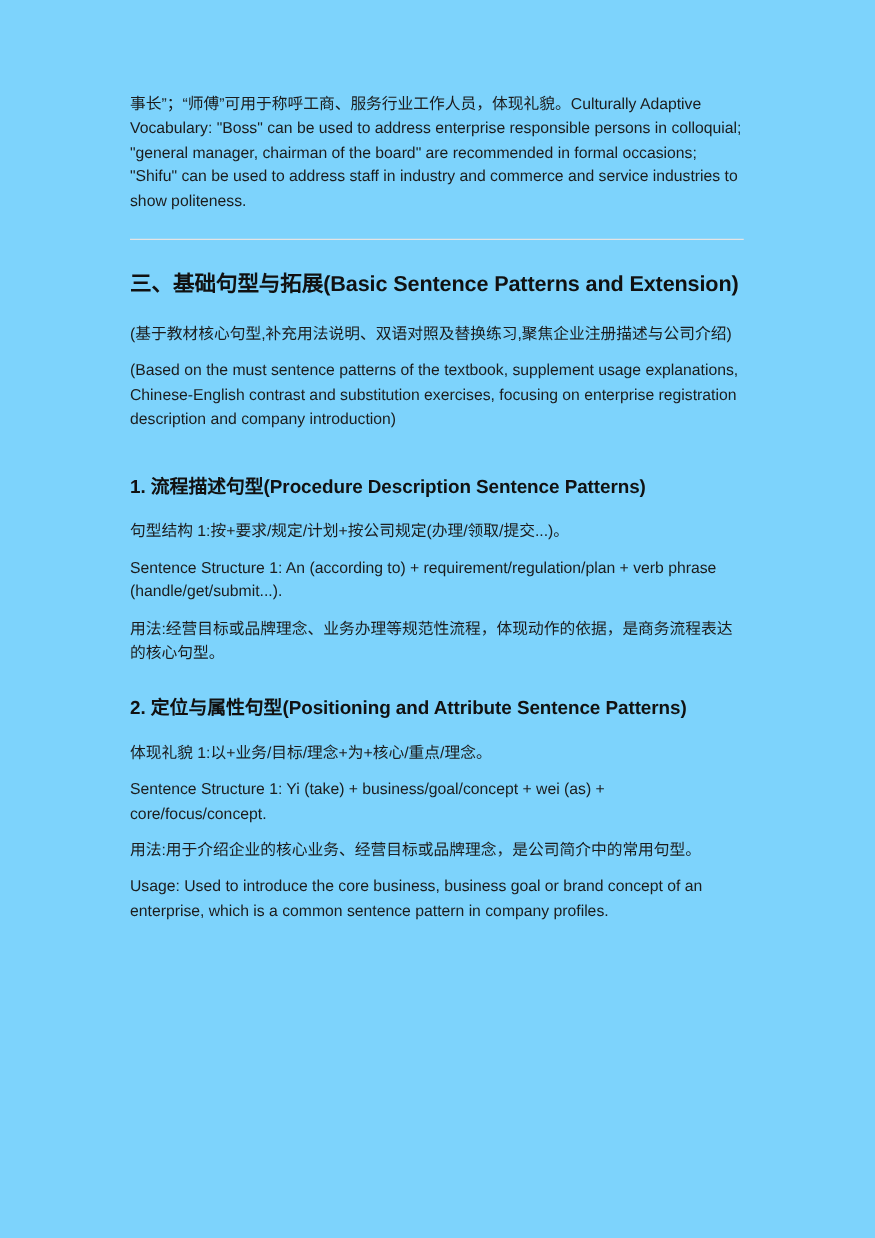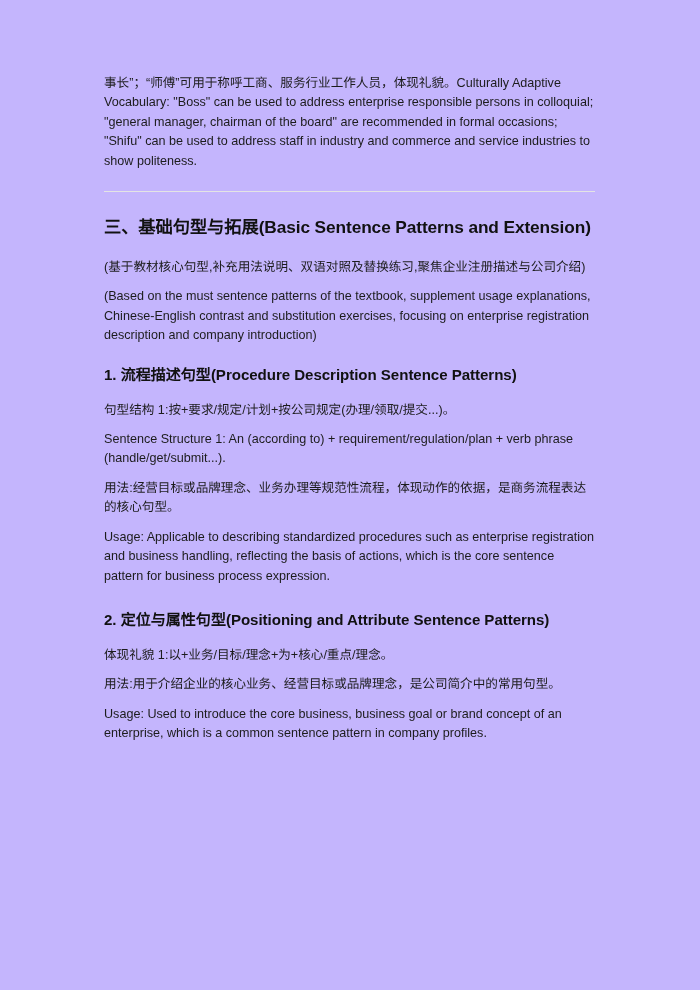--- a/index.html
+++ b/index.html
@@ -15,21 +15,21 @@
     font-family: "Liberation Sans", "DejaVu Sans", sans-serif;
     color: #1a1a1a;
     -webkit-font-smoothing: antialiased;
   }
 
   .page {
     box-sizing: border-box;
     width: 700px;
     height: 990px;
     padding: 74px 105px 0 104px;
-    background: #c4b5fd;
+    background: #7dd3fc;
   }
 
   .doc-body {
     width: 491px;
   }
 
   p.para {
     margin: 0 0 10px 0;
     font-size: 12.6px;
     line-height: 19.4px;
@@ -58,21 +58,21 @@
   h3.subsection-title {
     margin: 20px 0 12px 0;
     font-size: 15.1px;
     line-height: 28px;
     font-weight: bold;
     color: #111111;
     letter-spacing: -0.05px;
   }
 
   h3.subsection-title.first {
-    margin-top: 15px;
+    margin-top: 30px;
   }
 </style>
 </head>
 <body>
 
 <div class="page">
   <div class="doc-body">
 
     <p class="para">事长”；“师傅”可用于称呼工商、服务行业工作人员，体现礼貌。Culturally Adaptive Vocabulary: "Boss" can be used to address enterprise responsible persons in colloquial; "general manager, chairman of the board" are recommended in formal occasions; "Shifu" can be used to address staff in industry and commerce and service industries to show politeness.</p>
 
@@ -82,22 +82,22 @@
 
     <p class="para">(基于教材核心句型,补充用法说明、双语对照及替换练习,聚焦企业注册描述与公司介绍)</p>
 
     <p class="para">(Based on the must sentence patterns of the textbook, supplement usage explanations, Chinese-English contrast and substitution exercises, focusing on enterprise registration description and company introduction)</p>
 
     <h3 class="subsection-title first">1. 流程描述句型(Procedure Description Sentence Patterns)</h3>
 
     <p class="para">句型结构 1:按+要求/规定/计划+按公司规定(办理/领取/提交...)。</p>
     <p class="para">Sentence Structure 1: An (according to) + requirement/regulation/plan + verb phrase (handle/get/submit...).</p>
     <p class="para">用法:经营目标或品牌理念、业务办理等规范性流程，体现动作的依据，是商务流程表达的核心句型。</p>
-    <p class="para">Usage: Applicable to describing standardized procedures such as enterprise registration and business handling, reflecting the basis of actions, which is the core sentence pattern for business process expression.</p>
 
     <h3 class="subsection-title">2. 定位与属性句型(Positioning and Attribute Sentence Patterns)</h3>
 
     <p class="para">体现礼貌 1:以+业务/目标/理念+为+核心/重点/理念。</p>
+    <p class="para">Sentence Structure 1: Yi (take) + business/goal/concept + wei (as) + core/focus/concept.</p>
     <p class="para">用法:用于介绍企业的核心业务、经营目标或品牌理念，是公司简介中的常用句型。</p>
     <p class="para">Usage: Used to introduce the core business, business goal or brand concept of an enterprise, which is a common sentence pattern in company profiles.</p>
 
   </div>
 </div>
 
 </body></html>

